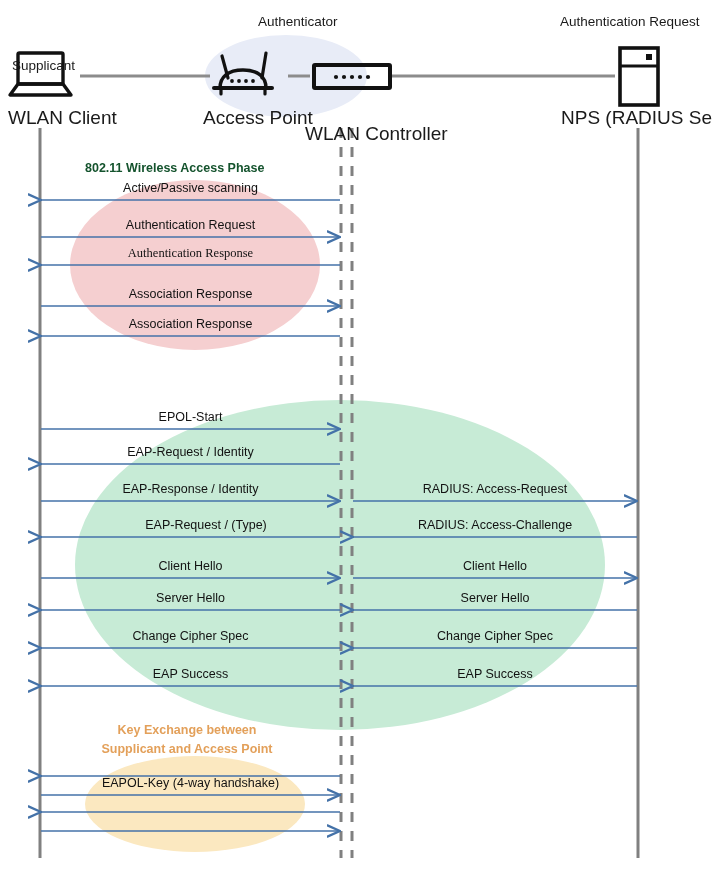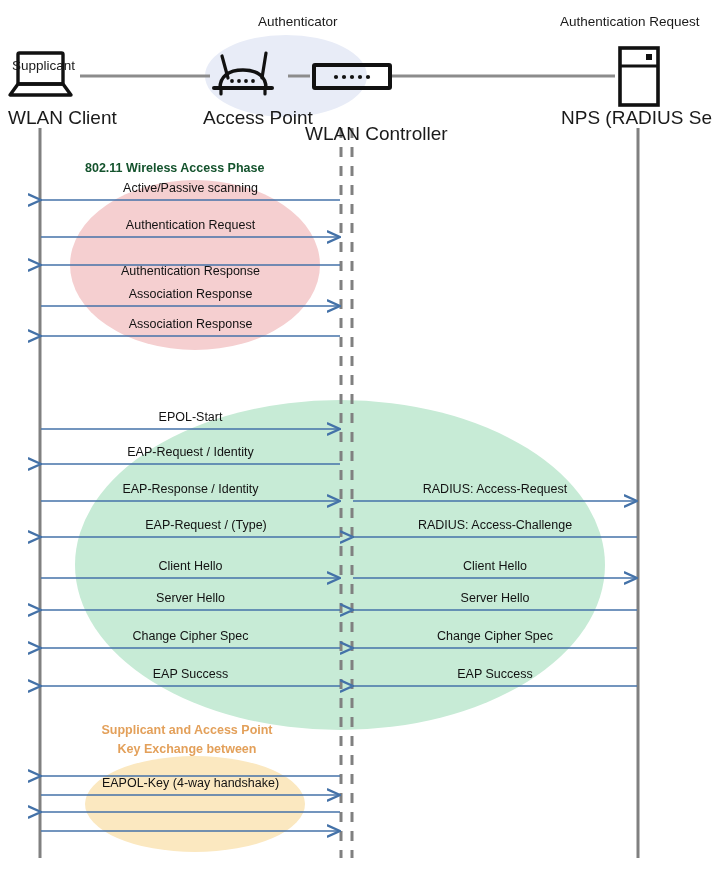--- a/index.html
+++ b/index.html
@@ -114,28 +114,28 @@
   <div class="lbl role-title" style="left:258px;top:14px;text-align:center;">Authenticator</div>
   <div class="lbl role-title" style="left:560px;top:14px;">Authentication Request</div>
 
   <div class="lbl node-name" style="left:8px;top:107px;">WLAN Client</div>
   <div class="lbl node-name" style="left:203px;top:107px;">Access Point</div>
   <div class="lbl node-name" style="left:305px;top:107px;margin-top:16px;">WLAN Controller</div>
   <div class="lbl node-name" style="left:561px;top:107px;">NPS (RADIUS Server)</div>
 
   <div class="lbl phase-label" style="left:85px;top:146px;color:#14532d;margin-top:13px;">802.11 Wireless Access Phase</div>
   <div class="lbl phase-label" style="left:97px;top:721px;color:#E3A05A;width:180px;text-align:center;">
+    <div>Key Exchange between</div>
     <div>Supplicant and Access Point</div>
-    <div>Key Exchange between</div>
   </div>
 
   <div id="msgtext-left">
       <div class="msg" style="left: 190.5px; top: 181px;">Active/Passive scanning</div>
       <div class="msg" style="left: 190.5px; top: 218px;">Authentication Request</div>
-      <div class="msg" style="left: 190.5px; top: 264px;">Authentication Response</div>
+      <div class="msg" style="left: 190.5px; top: 246px; font-family: Liberation Serif, serif;">Authentication Response</div>
       <div class="msg" style="left: 190.5px; top: 287px;">Association Response</div>
       <div class="msg" style="left: 190.5px; top: 317px;">Association Response</div>
       <div class="msg" style="left: 190.5px; top: 410px;">EPOL-Start</div>
       <div class="msg" style="left: 190.5px; top: 445px;">EAP-Request / Identity</div>
       <div class="msg" style="left: 190.5px; top: 482px;">EAP-Response / Identity</div>
       <div class="msg" style="left: 190.5px; top: 518px; padding-left: 31px;">EAP-Request / (Type)</div>
       <div class="msg" style="left: 190.5px; top: 559px;">Client Hello</div>
       <div class="msg" style="left: 190.5px; top: 591px;">Server Hello</div>
       <div class="msg" style="left: 190.5px; top: 629px;">Change Cipher Spec</div>
       <div class="msg" style="left: 190.5px; top: 667px;">EAP Success</div>

